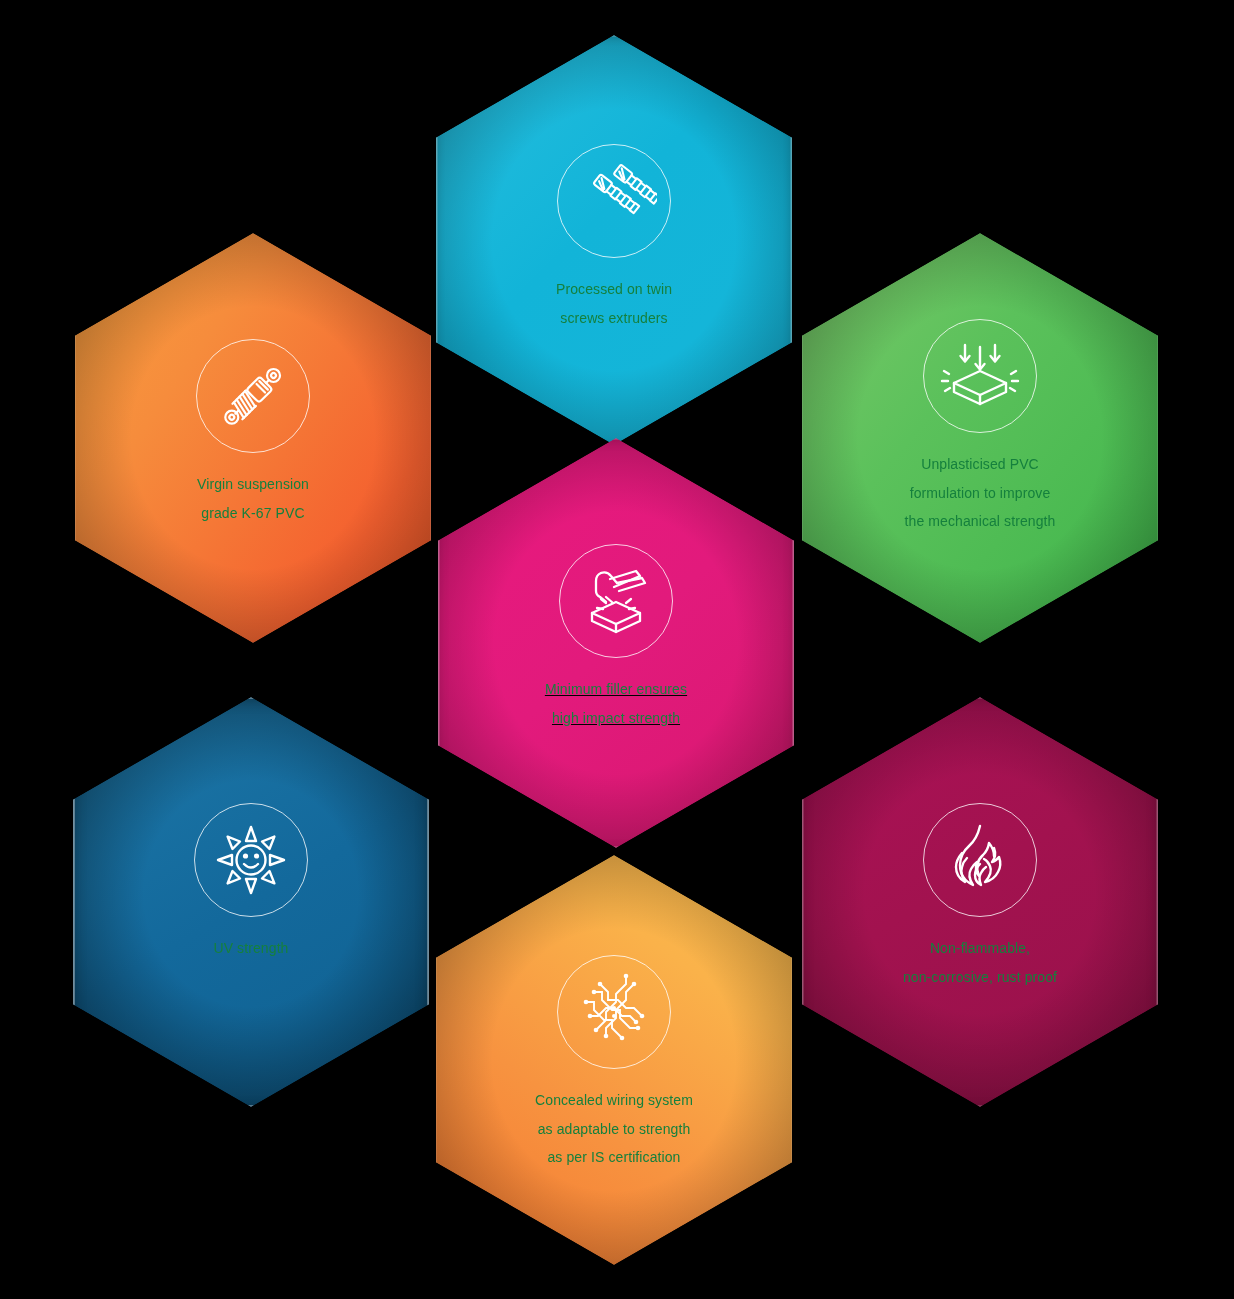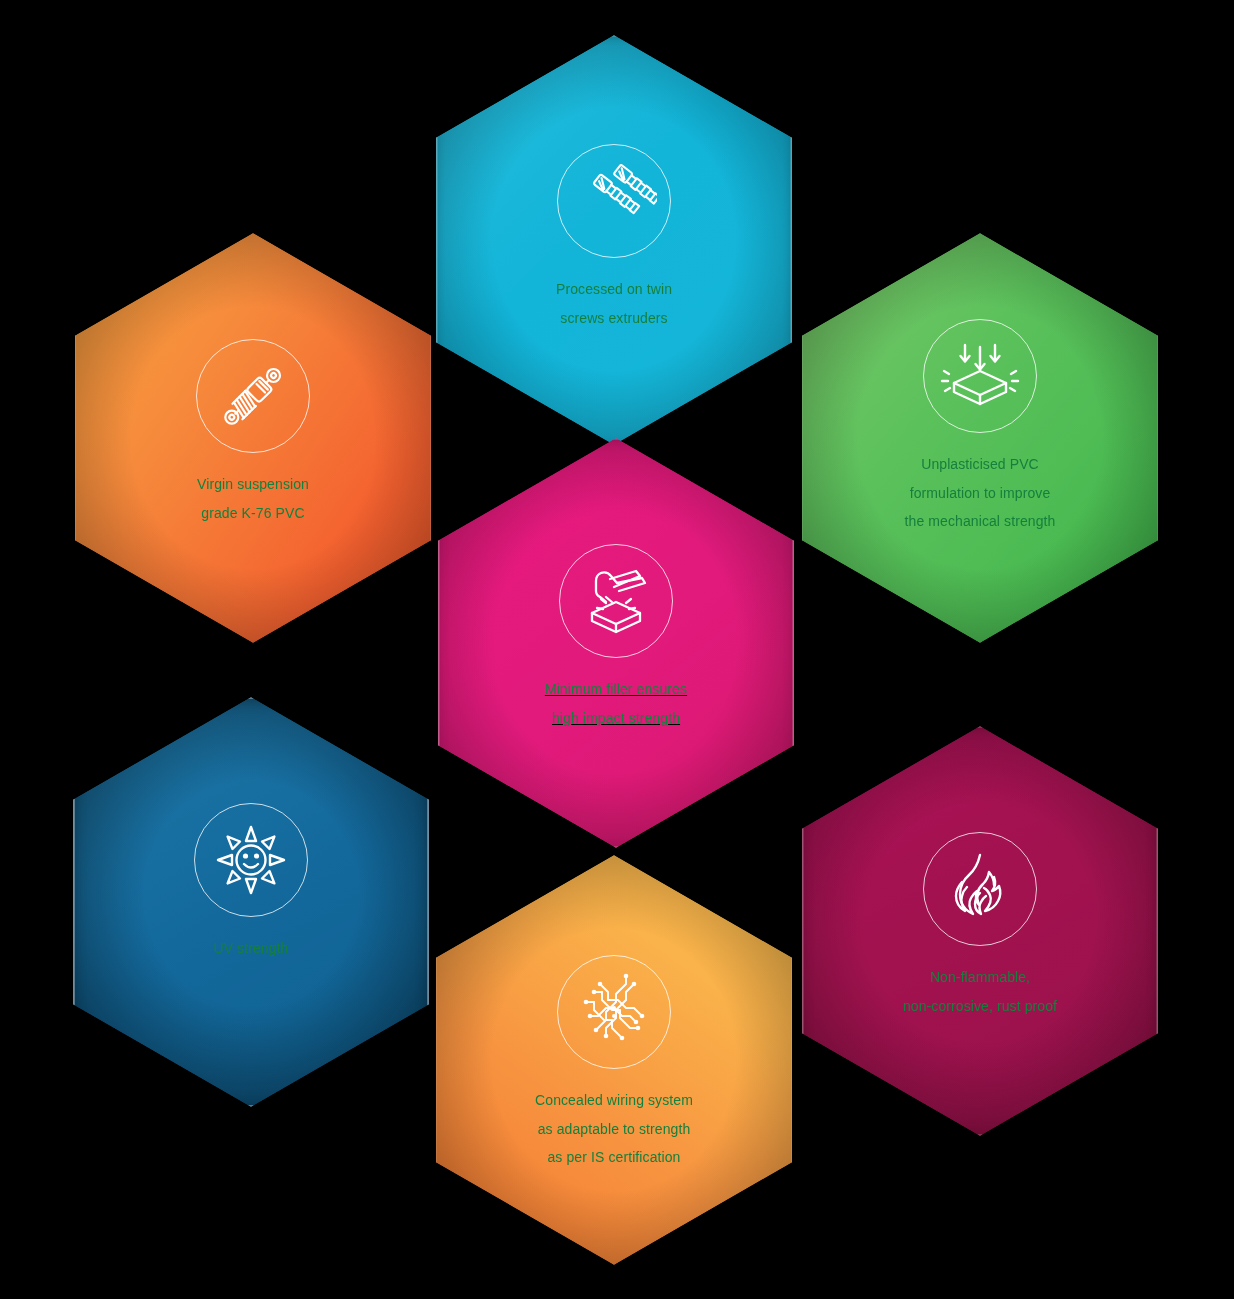--- a/index.html
+++ b/index.html
@@ -120,21 +120,21 @@
   
   #hex-bl       { left: 73px;  top: 697px; }
   #hex-bl .inner { background: linear-gradient(150deg,#1e78a8 0%, #13699c 50%, #0f6090 100%); }
   #hex-bl .vignette { background: radial-gradient(ellipse 60% 55% at 50% 48%,
                         rgba(0,0,0,0) 50%, rgba(0,0,0,0.42) 100%); }
   #hex-bl .rim { box-shadow: inset 0 0 0 1.8px rgba(255,255,255,0.42),
                              inset 0 3px 14px rgba(0,0,0,0.30); }
   #hex-bl .hex-content { padding-top: 106px; }
 
   
-  #hex-br       { left: 802px; top: 726px; }
+  #hex-br       { left: 802px; top: 697px; }
   #hex-br .inner { background: linear-gradient(150deg,#ab1157 0%, #a2124f 45%, #97114a 100%); }
   #hex-br .vignette { background: radial-gradient(ellipse 62% 56% at 50% 48%,
                         rgba(0,0,0,0) 52%, rgba(0,0,0,0.30) 100%); }
   #hex-br .rim { box-shadow: inset 0 0 0 1.5px rgba(255,255,255,0.30),
                              inset 0 2px 12px rgba(0,0,0,0.22); }
   #hex-br .hex-content { padding-top: 106px; }
 
   
   #hex-bottom   { left: 436px; top: 855px; }
   #hex-bottom .inner { background: linear-gradient(215deg,#fbbf4e 0%, #fab24a 28%, #f79340 62%, #f4772f 100%); }
@@ -215,21 +215,21 @@
             <path d="M33 44 L51 48 M33 48 L51 52 M33 52 L51 56 M33 56 L51 60 M33 60 L51 64"></path>
             <path d="M33 43 v19 M51 47 v19"></path>
 
             <path d="M42 63 v4"></path>
             <circle cx="42" cy="72" r="6.5"></circle>
             <circle cx="42" cy="72" r="2.4"></circle>
           </g>
         </svg>
       </div>
       <div class="hex-label">Virgin suspension
-grade K-76 PVC</div>
+grade K-67 PVC</div>
     </div>
   </div>
 
   <div class="hex" id="hex-right">
     <div class="inner"></div>
     <div class="vignette"></div>
     <div class="rim"></div>
     <div class="hex-content">
       <div class="icon-circle">
         <svg width="86" height="86" viewBox="0 0 86 86" fill="none" stroke="#ffffff" stroke-width="2.4" stroke-linejoin="round" stroke-linecap="round">

